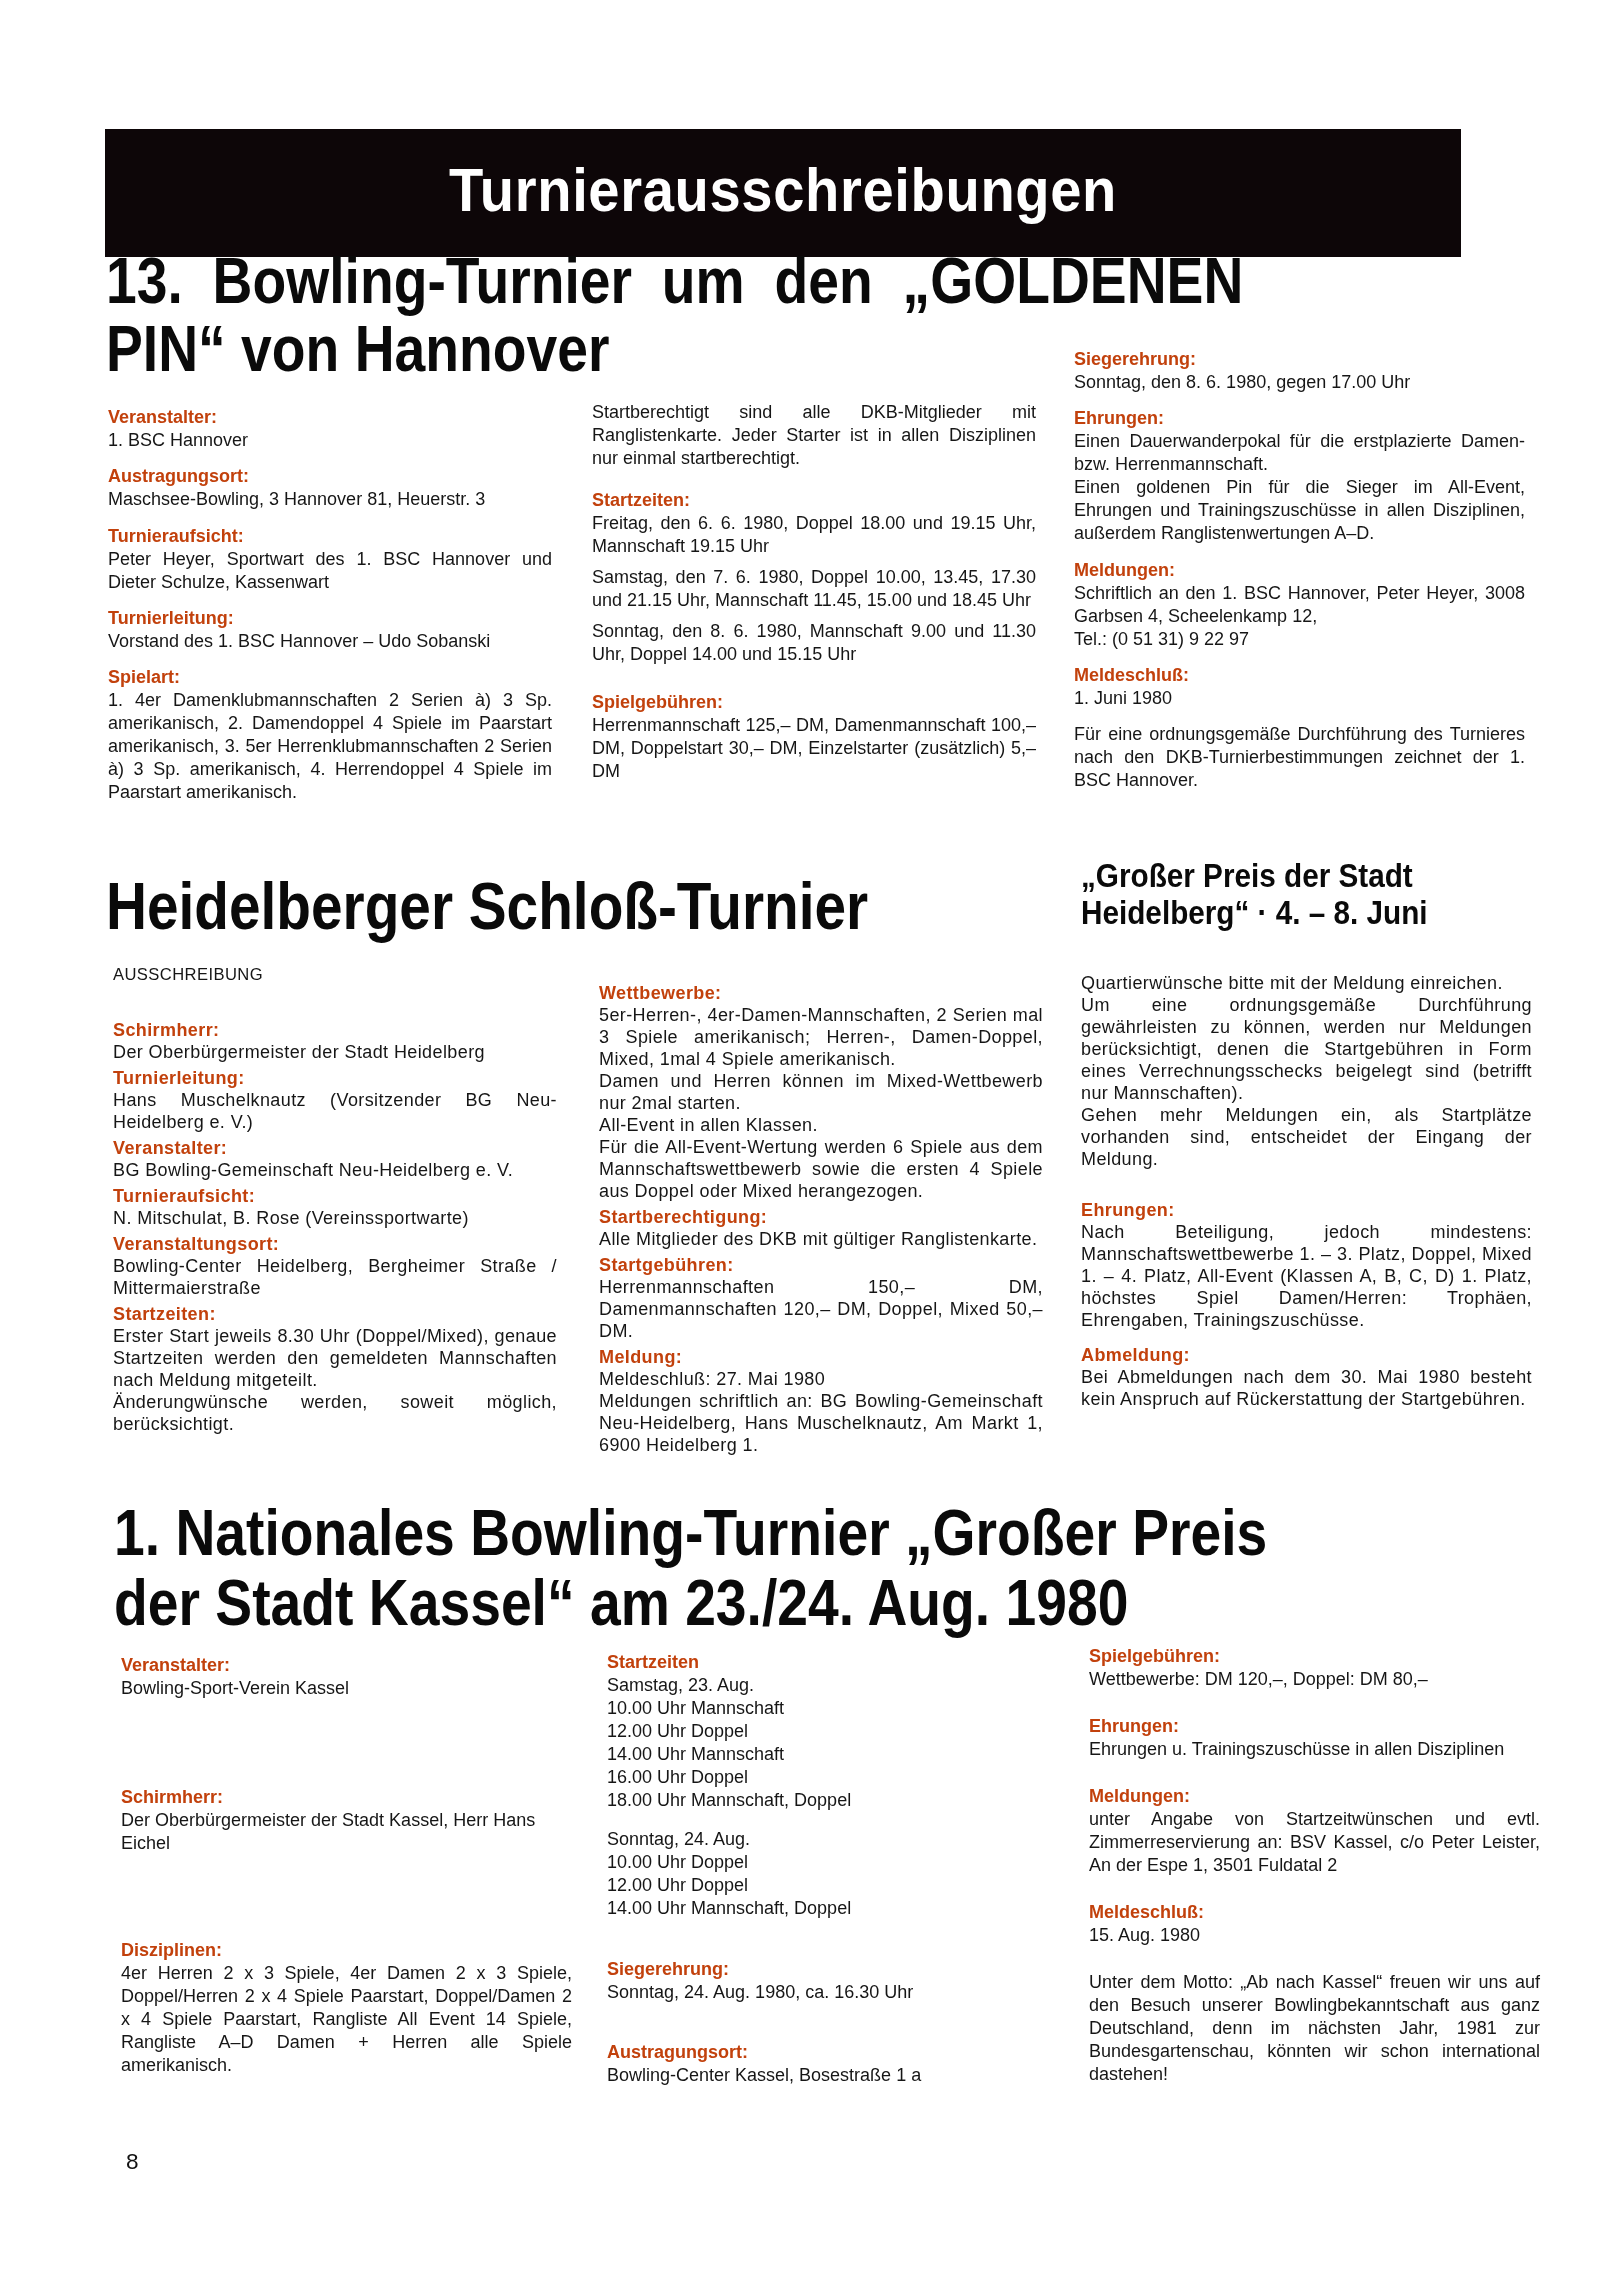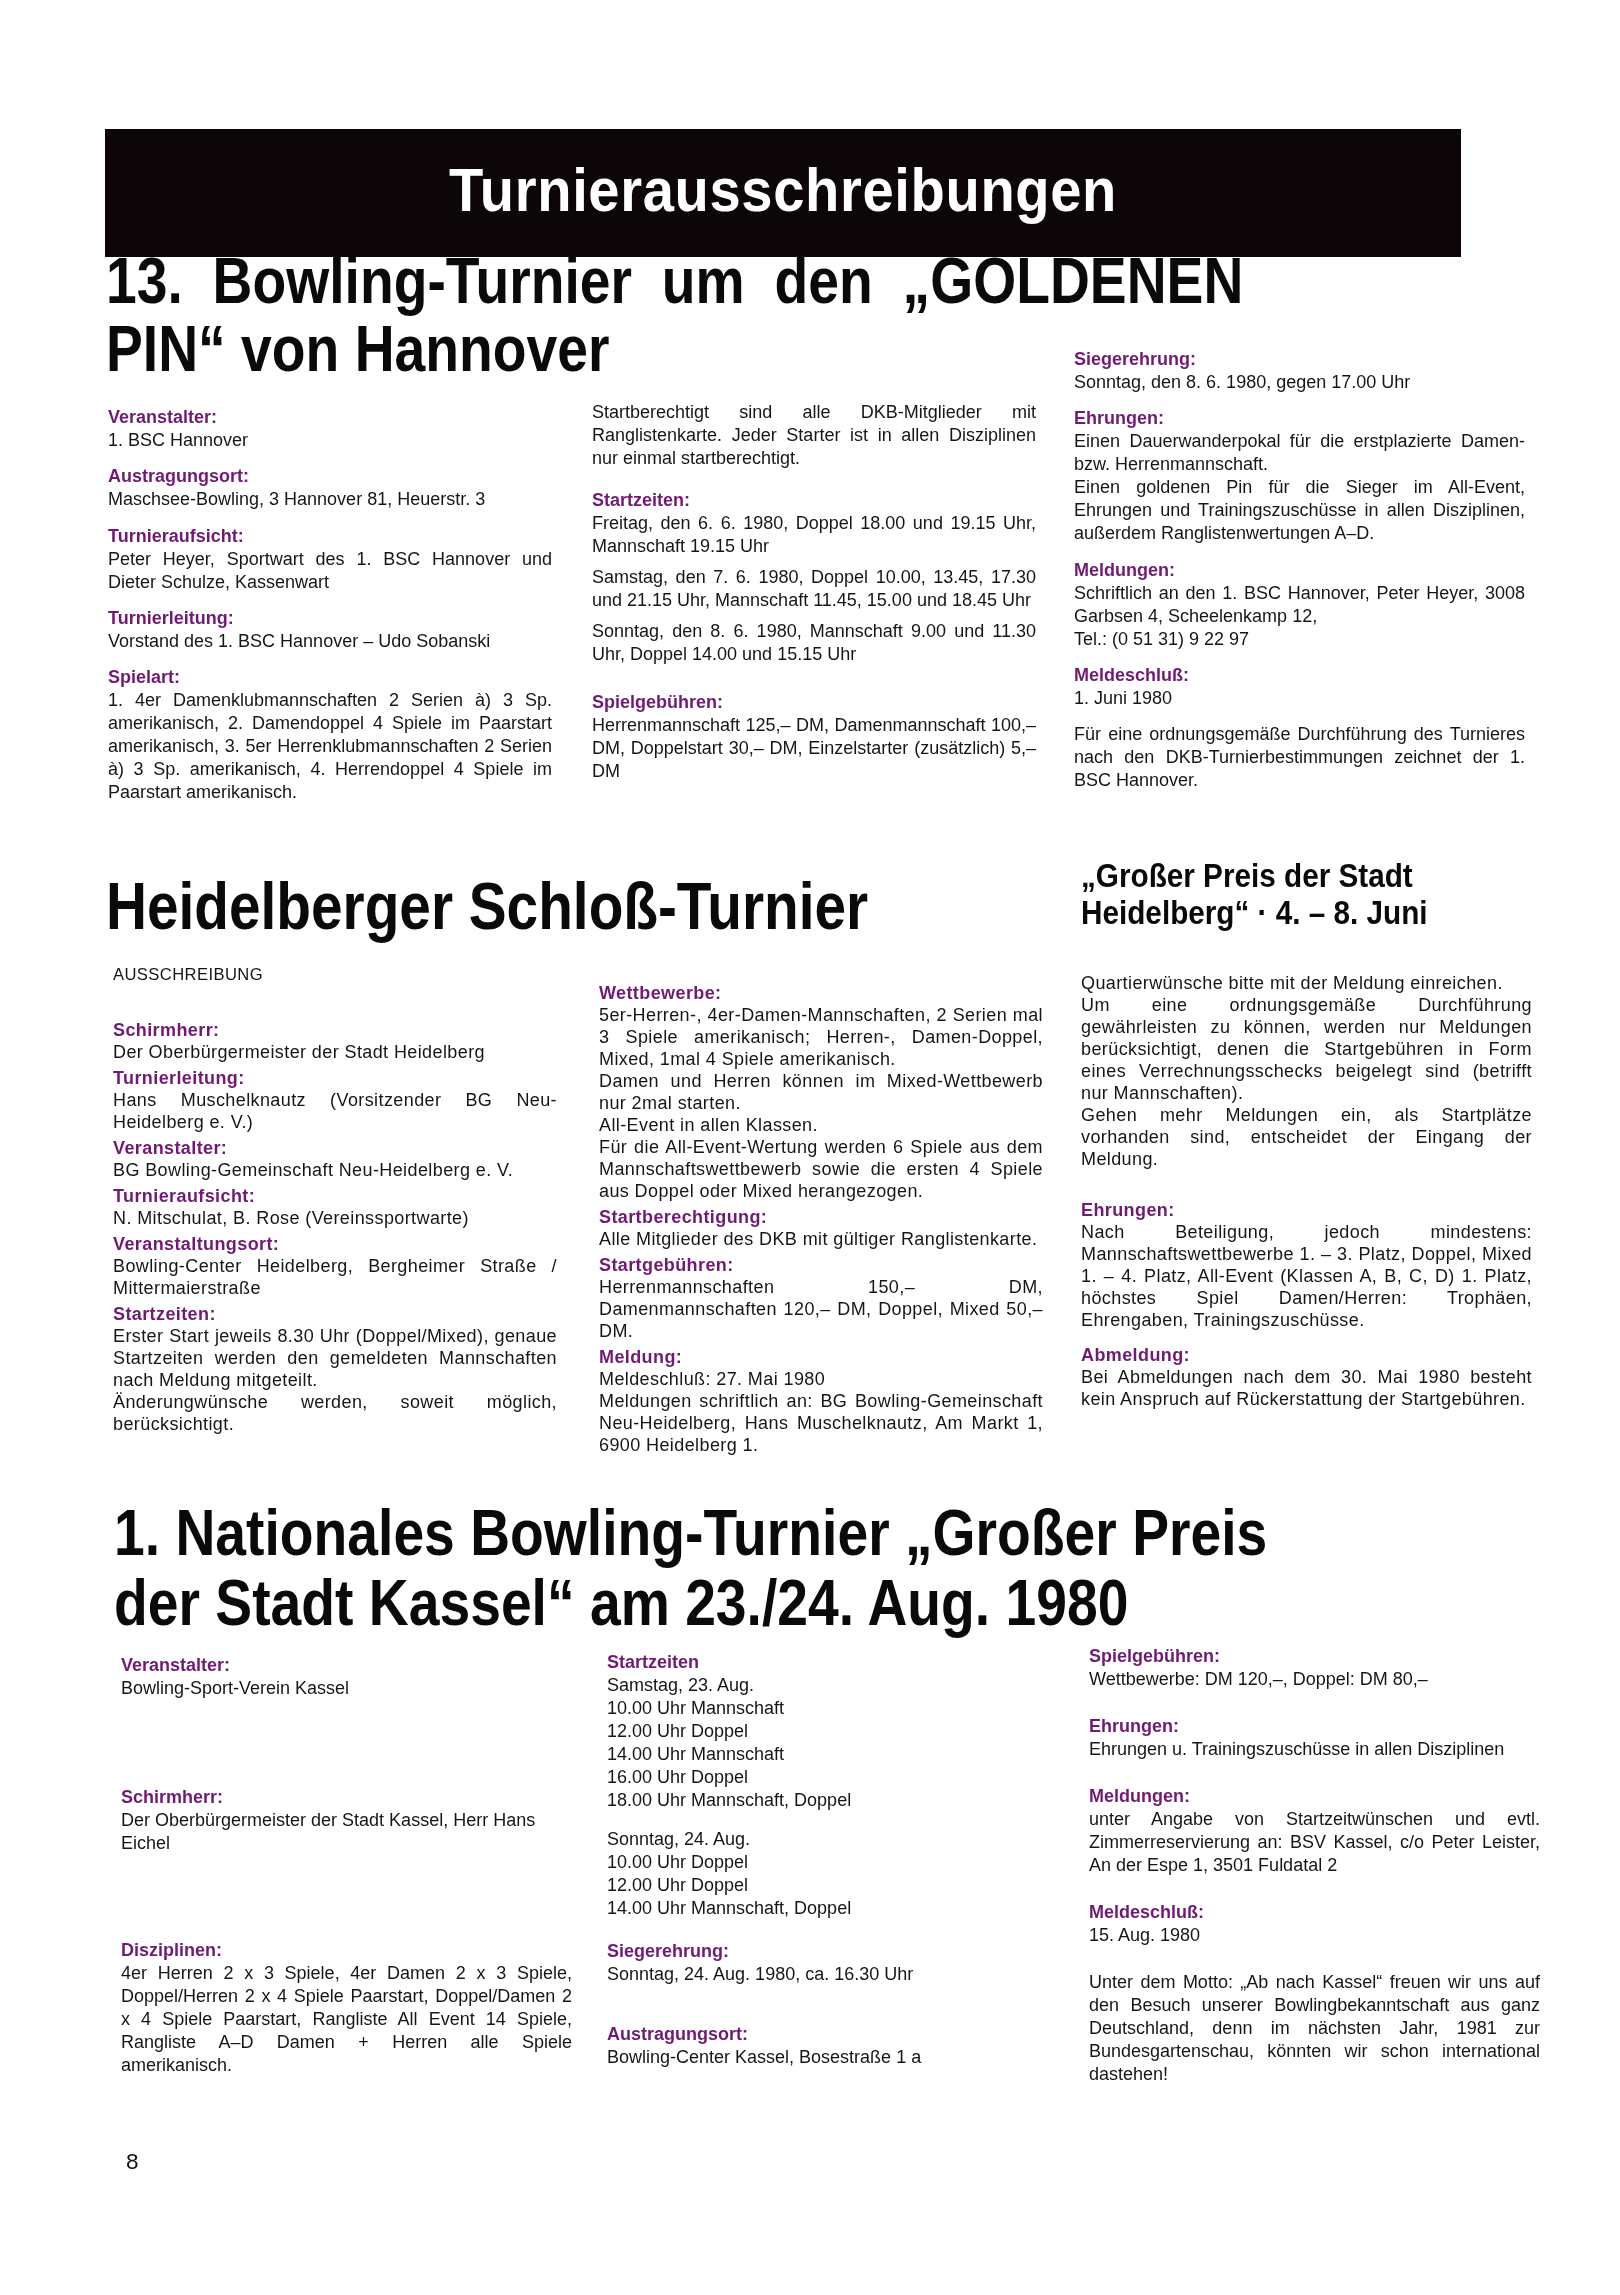--- a/index.html
+++ b/index.html
@@ -6,21 +6,21 @@
   body { width: 1620px; height: 2295px; position: relative; overflow: hidden;
          font-family: "Liberation Sans", sans-serif; color: #111; }
   .banner { position: absolute; left: 105px; top: 129px; width: 1356px; height: 128px;
             background: #0d0608; display: flex; align-items: center; justify-content: center; }
   .banner-title { color: #fff; font-family: "Liberation Sans", sans-serif; font-weight: bold;
                   font-size: 61px; letter-spacing: 0.7px; transform: scaleX(0.92); margin-top: -6.6px; }
   .headline { position: absolute; font-weight: bold; color: #0a0a0a; line-height: 1.04;
               font-family: "Liberation Sans", sans-serif; transform-origin: left top; }
   .col { position: absolute; font-size: 18px; line-height: 23px; color: #161616; }
   .col .sec { margin-bottom: 13.3px; }
-  .col .lbl { font-weight: bold; display: block; color: #701a75; }
+  .col .lbl { font-weight: bold; display: block; color: #c2410c; }
   .col .txt { display: block; text-align: justify; }
   .wide { letter-spacing: 0.4px; }
   .subhead { position: absolute; font-weight: bold; font-size: 33px; line-height: 37px;
              color: #0a0a0a; transform: scaleX(0.9); transform-origin: left top; }
   .page-num { position: absolute; left: 126px; top: 2149px; font-size: 22.6px; }
 </style>
 </head>
 <body>
 
 <div class="banner">
@@ -192,21 +192,21 @@
   <span class="lbl">Startzeiten</span>
   <span class="txt">Samstag, 23. Aug.</span>
   <span class="txt">10.00 Uhr Mannschaft</span>
   <span class="txt">12.00 Uhr Doppel</span>
   <span class="txt">14.00 Uhr Mannschaft</span>
   <span class="txt">16.00 Uhr Doppel</span>
   <span class="txt" style="margin-bottom:16px;">18.00 Uhr Mannschaft, Doppel</span>
   <span class="txt">Sonntag, 24. Aug.</span>
   <span class="txt">10.00 Uhr Doppel</span>
   <span class="txt">12.00 Uhr Doppel</span>
-  <span class="txt" style="margin-bottom:20px;">14.00 Uhr Mannschaft, Doppel</span>
+  <span class="txt" style="margin-bottom:38px;">14.00 Uhr Mannschaft, Doppel</span>
   <span class="lbl">Siegerehrung:</span>
   <span class="txt" style="margin-bottom:37px;">Sonntag, 24. Aug. 1980, ca. 16.30 Uhr</span>
   <span class="lbl">Austragungsort:</span>
   <span class="txt">Bowling-Center Kassel, Bosestraße 1 a</span>
 </div>
 
 <div class="col" style="left:1089px; top:1645px; width:451px;">
   <div class="sec" style="margin-bottom:24px;">
       <span class="lbl">Spielgebühren:</span>
       <span class="txt">Wettbewerbe: DM 120,–, Doppel: DM 80,–</span>

